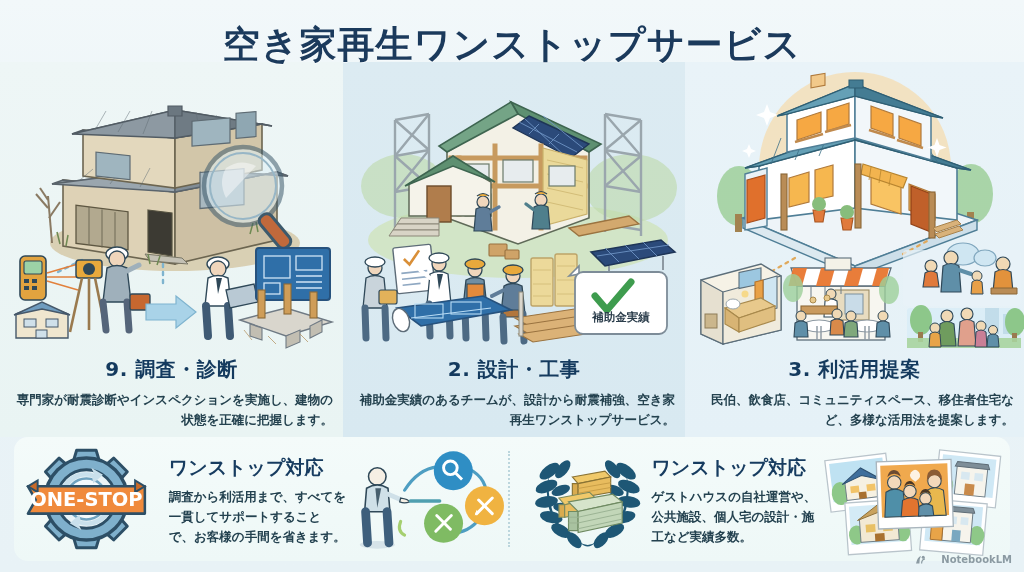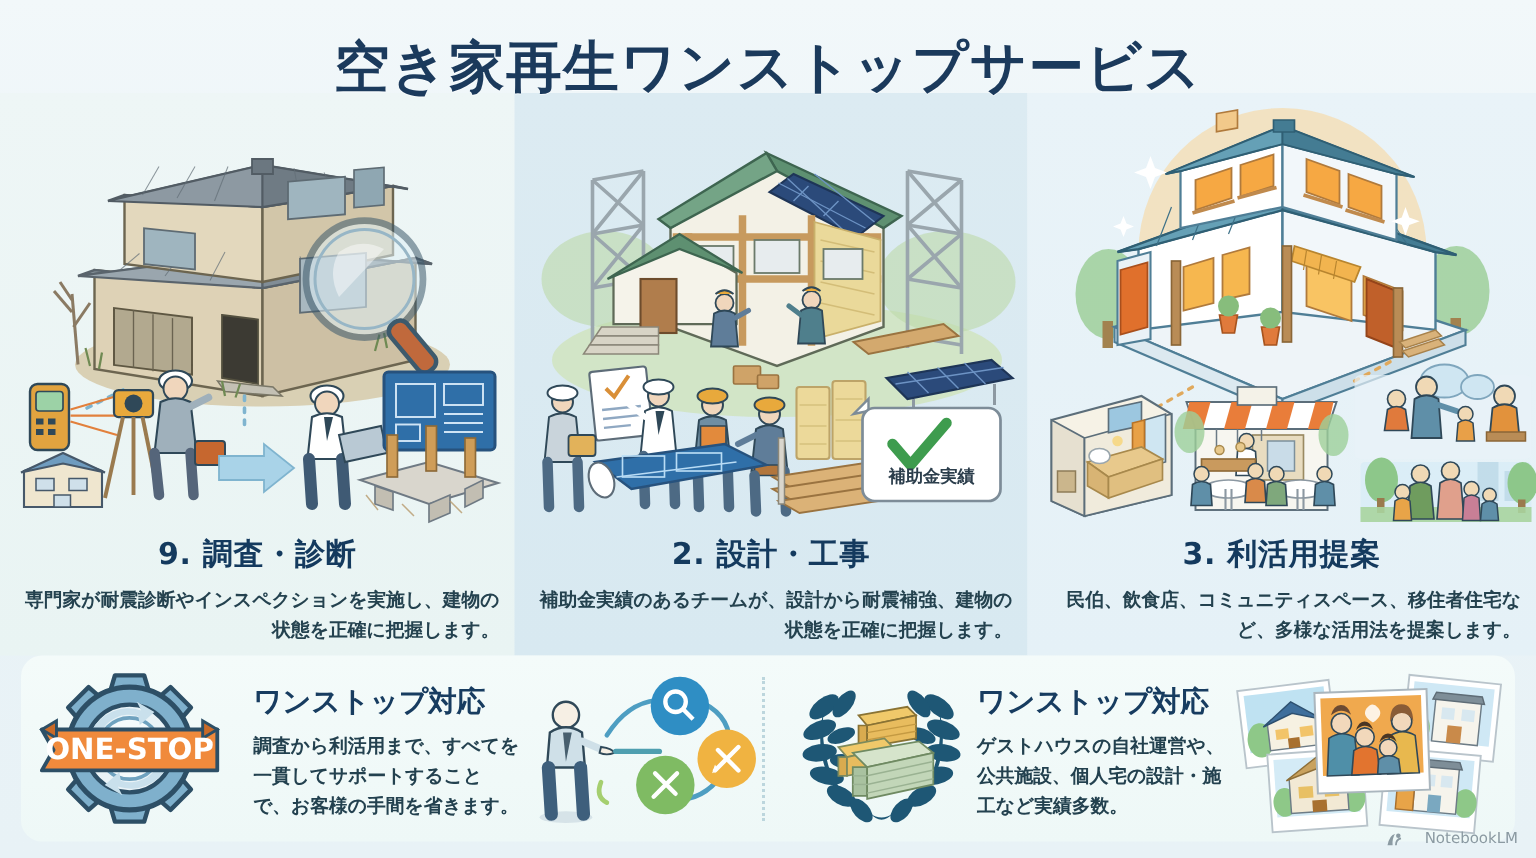--- a/index.html
+++ b/index.html
@@ -90,21 +90,21 @@
     border-left: 2px dotted #bcd6dd;
   }
   .btxt { padding-top: 4px; }
   .btxt-h { font-size: 19px; font-weight: 700; color: #173c60; margin-bottom: 6px; }
   .btxt-b { font-size: 12.5px; line-height: 1.62; color: #23414f; font-weight: 600; }
 
   
   .wm {
     position: absolute; right: 12px; bottom: 6px;
     display: flex; align-items: center; gap: 14px;
-    font-size: 10px; color: #8b9aa2; font-weight: 400;
+    font-size: 10px; color: #8b9aa2; font-weight: 700;
     z-index: 9;
   }
 
   svg { display: block; overflow: visible; }
   .sc { width: 100%; height: 100%; }
 </style>
 </head>
 <body>
 
 <div id="poster">
@@ -431,21 +431,21 @@
           <g>
             <path d="M226 208 L236 198 L236 206 Z" fill="#ffffff" stroke="#7d8c98" stroke-width="1.6"></path>
             <rect x="232" y="204" width="92" height="62" rx="8" fill="#ffffff" stroke="#7d8c98" stroke-width="1.8"></rect>
             <path d="M252 228 l12 14 l24 -28" fill="none" stroke="#3e9c4e" stroke-width="7" stroke-linecap="round" stroke-linejoin="round"></path>
           </g>
         </svg>
         <div style="position:absolute;left:238px;top:242px;width:80px;text-align:center;font-size:11.5px;font-weight:700;color:#2c3e4c;">補助金実績</div>
       </div>
       <div class="cap">
         <div class="cap-h">2. 設計・工事</div>
-        <div class="cap-b">補助金実績のあるチームが、設計から耐震補強、建物の状態を正確に把握します。</div>
+        <div class="cap-b">補助金実績のあるチームが、設計から耐震補強、空き家再生ワンストップサービス。</div>
       </div>
     </div>
 
     <div class="col col-3">
       <div class="art">
         <svg class="sc" viewBox="0 0 339 280" xmlns="http://www.w3.org/2000/svg">
           <circle cx="170" cy="100" r="96" fill="#f8d8a4" opacity=".65"></circle>
           <ellipse cx="54" cy="128" rx="22" ry="30" fill="#9dcf9a" opacity=".85"></ellipse>
           <ellipse cx="286" cy="126" rx="22" ry="30" fill="#9dcf9a" opacity=".85"></ellipse>
           <rect x="50" y="146" width="7" height="18" fill="#a2824f"></rect>

